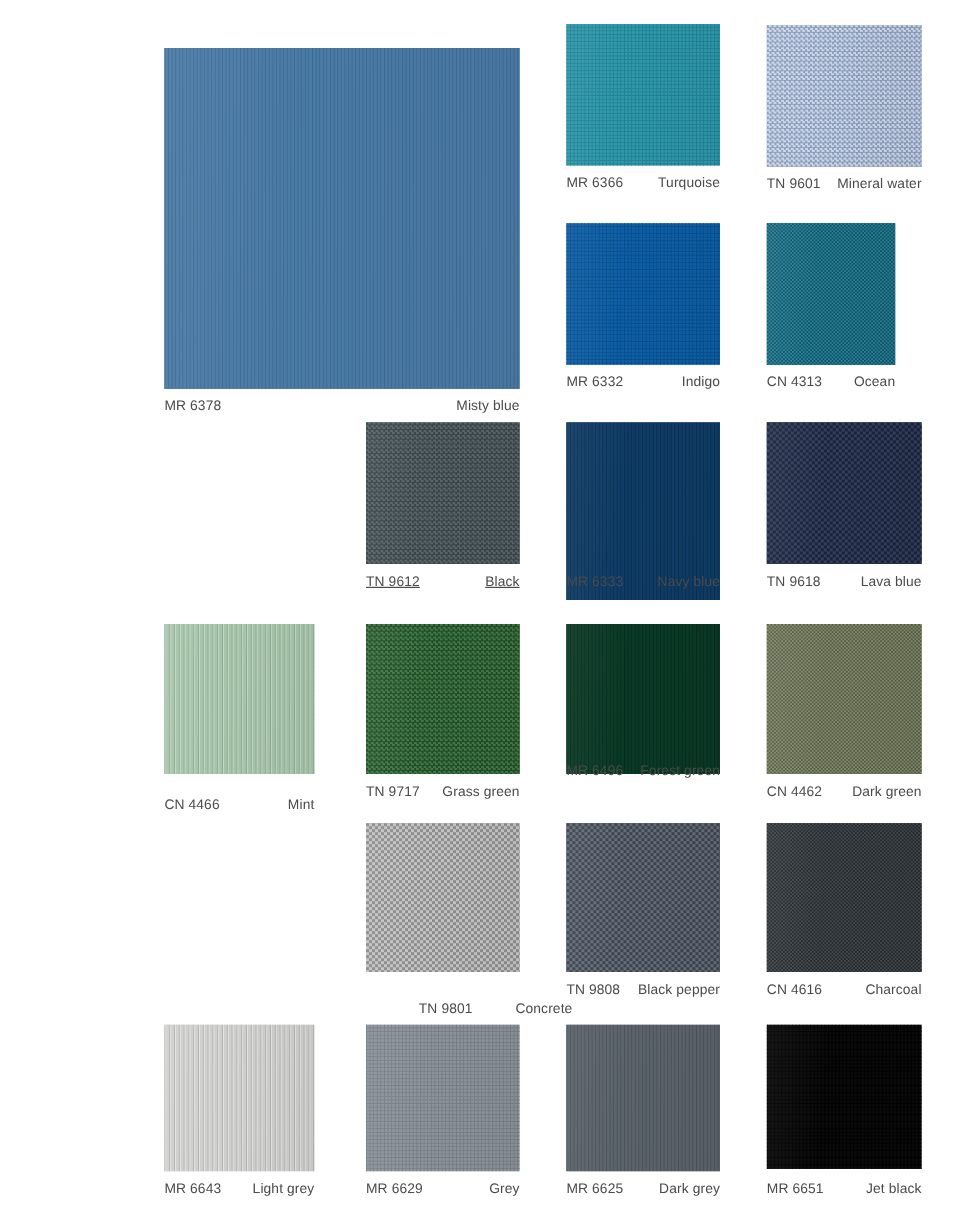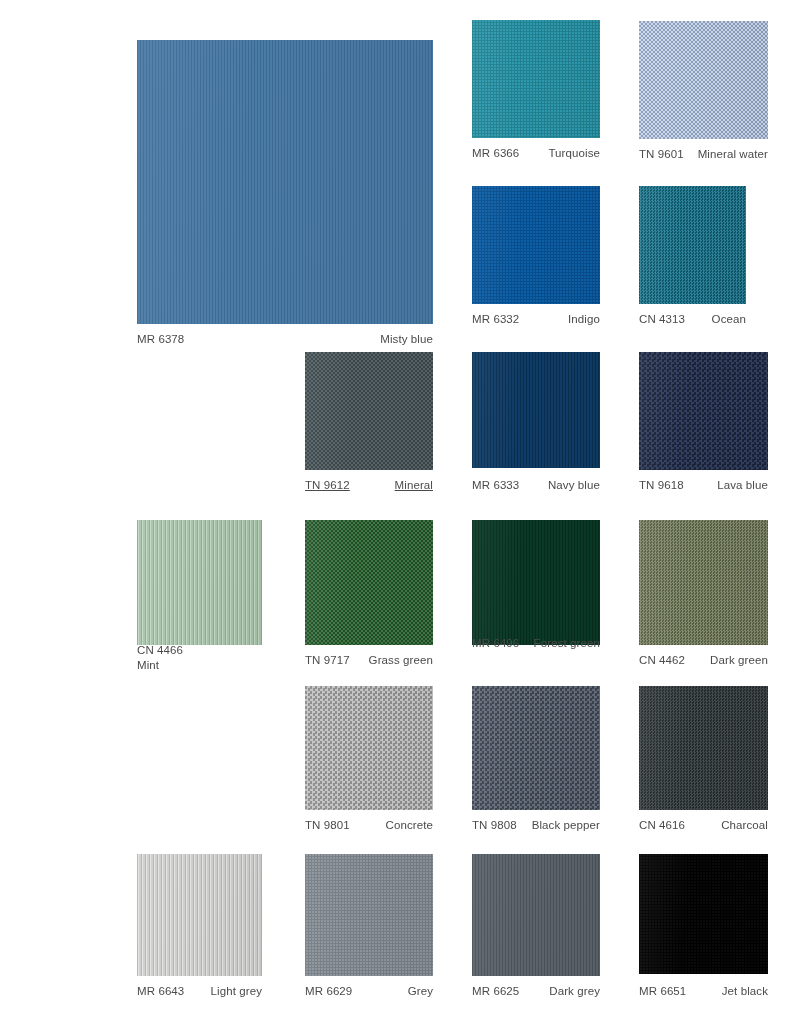--- a/index.html
+++ b/index.html
@@ -98,40 +98,40 @@
       <div class="swatch" style="background-color: rgb(21, 104, 127); background-image: repeating-conic-gradient(rgb(43, 129, 152) 0%, rgb(43, 129, 152) 25%, rgb(13, 84, 103) 0%, rgb(13, 84, 103) 50%), repeating-linear-gradient(45deg, rgba(255, 255, 255, 0.09) 0px, rgba(255, 255, 255, 0.09) 1px, transparent 1px, transparent 3px), repeating-linear-gradient(135deg, rgba(0, 0, 0, 0.13) 0px, rgba(0, 0, 0, 0.13) 1px, transparent 1px, transparent 4px); background-size: 3px 3px, 4px 4px, 5px 5px;"></div>
       <div class="label" style="top: 126px;">
         <span class="code">CN 4313</span>
         <span class="name">Ocean</span>
       </div>
     </div>
     <div class="cell" style="left: 305px; top: 352px; width: 128px; height: 118px;">
       <div class="swatch" style="background-color: rgb(71, 83, 86); background-image: repeating-conic-gradient(rgb(87, 101, 106) 0%, rgb(87, 101, 106) 25%, rgb(58, 68, 70) 0%, rgb(58, 68, 70) 50%), repeating-linear-gradient(90deg, rgba(0, 0, 0, 0.07) 0px, rgba(0, 0, 0, 0.07) 1px, transparent 1px, transparent 4px); background-size: 4px 4px, 4px 4px;"></div>
       <div class="label" style="top: 126px; text-decoration: underline;">
         <span class="code">TN 9612</span>
-        <span class="name">Mineral</span>
-      </div>
-    </div>
-    <div class="cell" style="left: 472px; top: 352px; width: 128px; height: 116px;">
+        <span class="name">Black</span>
+      </div>
+    </div>
+    <div class="cell" style="left: 472px; top: 352px; width: 128px; height: 148px;">
       <div class="swatch" style="background-color: rgb(15, 60, 102); background-image: repeating-linear-gradient(90deg, rgb(10, 46, 80) 0px, rgb(10, 46, 80) 1px, rgb(15, 60, 102) 1px, rgb(15, 60, 102) 3px), repeating-linear-gradient(0deg, rgba(0, 0, 0, 0.1) 0px, rgba(0, 0, 0, 0.1) 1px, rgba(255, 255, 255, 0.05) 1px, rgba(255, 255, 255, 0.05) 2px); background-size: 3px 100%, 100% 2px;"></div>
       <div class="label" style="top: 126px;">
         <span class="code">MR 6333</span>
         <span class="name">Navy blue</span>
       </div>
     </div>
     <div class="cell" style="left: 639px; top: 352px; width: 129px; height: 118px;">
       <div class="swatch" style="background-color: rgb(37, 47, 75); background-image: repeating-conic-gradient(rgb(51, 62, 94) 0%, rgb(51, 62, 94) 25%, rgb(26, 34, 56) 0%, rgb(26, 34, 56) 50%), repeating-linear-gradient(90deg, rgb(37, 47, 75) 0px, rgb(37, 47, 75) 1px, transparent 1px, transparent 5px), repeating-linear-gradient(0deg, rgb(37, 47, 75) 0px, rgb(37, 47, 75) 1px, transparent 1px, transparent 5px); background-size: 5px 5px, 5px 5px, 5px 5px;"></div>
       <div class="label" style="top: 126px; justify-content: space-between;">
         <span class="code">TN 9618</span>
         <span class="name">Lava blue</span>
       </div>
     </div>
     <div class="cell" style="left: 137px; top: 520px; width: 125px; height: 125px;">
       <div class="swatch" style="background-color: rgb(167, 196, 170); background-image: repeating-linear-gradient(90deg, rgb(140, 174, 146) 0px, rgb(140, 174, 146) 1px, rgb(195, 216, 196) 1px, rgb(195, 216, 196) 2px, rgb(167, 196, 170) 2px, rgb(167, 196, 170) 4px), repeating-linear-gradient(0deg, rgba(0, 0, 0, 0.13) 0px, rgba(0, 0, 0, 0.13) 1px, rgba(255, 255, 255, 0.16) 1px, rgba(255, 255, 255, 0.16) 2px, transparent 2px, transparent 4px); background-size: 4px 100%, 100% 4px;"></div>
-      <div class="label" style="top: 123px; flex-direction: column;">
+      <div class="label" style="top: 144px;">
         <span class="code">CN 4466</span>
         <span class="name">Mint</span>
       </div>
     </div>
     <div class="cell" style="left: 305px; top: 520px; width: 128px; height: 125px;">
       <div class="swatch" style="background-color: rgb(47, 97, 52); background-image: repeating-conic-gradient(rgb(63, 122, 69) 0%, rgb(63, 122, 69) 25%, rgb(34, 74, 39) 0%, rgb(34, 74, 39) 50%), repeating-linear-gradient(90deg, rgba(0, 0, 0, 0.07) 0px, rgba(0, 0, 0, 0.07) 1px, transparent 1px, transparent 4px); background-size: 4px 4px, 4px 4px;"></div>
       <div class="label" style="top: 133px;">
         <span class="code">TN 9717</span>
         <span class="name">Grass green</span>
       </div>
@@ -145,21 +145,21 @@
     </div>
     <div class="cell" style="left: 639px; top: 520px; width: 129px; height: 125px;">
       <div class="swatch" style="background-color: rgb(107, 114, 87); background-image: repeating-conic-gradient(rgb(130, 138, 108) 0%, rgb(130, 138, 108) 25%, rgb(86, 93, 69) 0%, rgb(86, 93, 69) 50%), repeating-linear-gradient(45deg, rgba(255, 255, 255, 0.09) 0px, rgba(255, 255, 255, 0.09) 1px, transparent 1px, transparent 3px), repeating-linear-gradient(135deg, rgba(0, 0, 0, 0.13) 0px, rgba(0, 0, 0, 0.13) 1px, transparent 1px, transparent 4px); background-size: 3px 3px, 4px 4px, 5px 5px;"></div>
       <div class="label" style="top: 133px;">
         <span class="code">CN 4462</span>
         <span class="name">Dark green</span>
       </div>
     </div>
     <div class="cell" style="left: 305px; top: 686px; width: 128px; height: 124px;">
       <div class="swatch" style="background-color: rgb(168, 168, 168); background-image: repeating-conic-gradient(rgb(196, 196, 196) 0%, rgb(196, 196, 196) 25%, rgb(141, 141, 141) 0%, rgb(141, 141, 141) 50%), repeating-linear-gradient(0deg, rgba(0, 0, 0, 0.05) 0px, rgba(0, 0, 0, 0.05) 1px, transparent 1px, transparent 5px); background-size: 5px 5px, 5px 5px;"></div>
-      <div class="label" style="top: 132px;">
+      <div class="label" style="top: 148px; margin-left: 44px;">
         <span class="code">TN 9801</span>
         <span class="name">Concrete</span>
       </div>
     </div>
     <div class="cell" style="left: 472px; top: 686px; width: 128px; height: 124px;">
       <div class="swatch" style="background-color: rgb(77, 85, 97); background-image: repeating-conic-gradient(rgb(100, 109, 122) 0%, rgb(100, 109, 122) 25%, rgb(60, 67, 77) 0%, rgb(60, 67, 77) 50%), repeating-linear-gradient(0deg, rgba(0, 0, 0, 0.05) 0px, rgba(0, 0, 0, 0.05) 1px, transparent 1px, transparent 5px); background-size: 5px 5px, 5px 5px;"></div>
       <div class="label" style="top: 132px;">
         <span class="code">TN 9808</span>
         <span class="name">Black pepper</span>
       </div>

